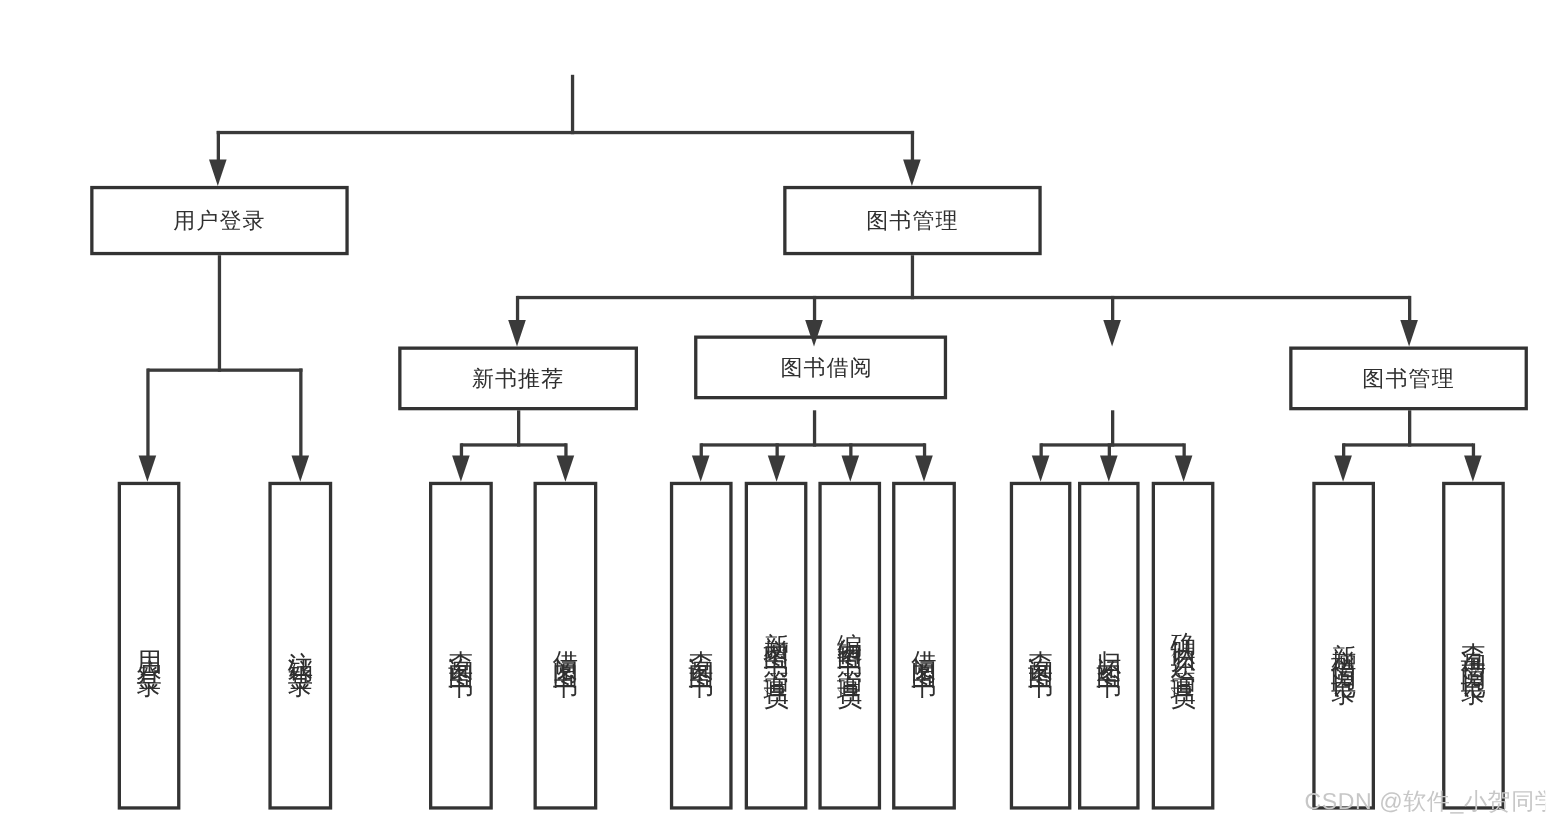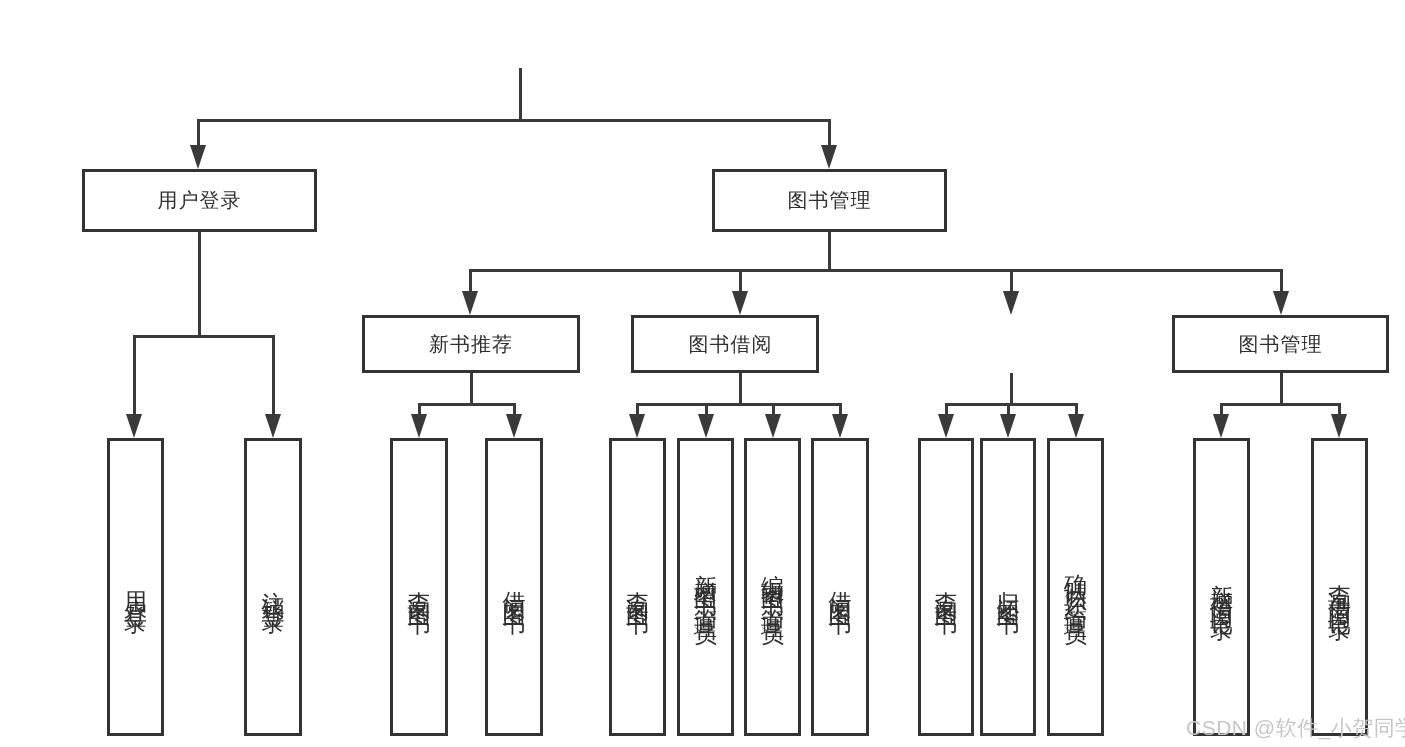--- a/index.html
+++ b/index.html
@@ -41,21 +41,21 @@
   </div>
 
   <div class="node" style="left:712px;top:169px;width:235px;height:63px;">
     <span>图书管理</span>
   </div>
 
   <div class="node" style="left:362px;top:315px;width:218px;height:58px;text-align:right;">
     <span>新书推荐</span>
   </div>
 
-  <div class="node" style="left:631px;top:315px;width:188px;height:58px;padding-left:11px;">
+  <div class="node" style="left:631px;top:305px;width:230px;height:58px;padding-left:11px;">
     <span>图书借阅</span>
   </div>
 
 
   <div class="node" style="left:1172px;top:315px;width:217px;height:58px;">
     <span>图书管理</span>
   </div>
 
   <div class="node leaf" style="left:107px;top:438px;width:57px;height:298px;">
     <span class="vtext">用户登录</span>

